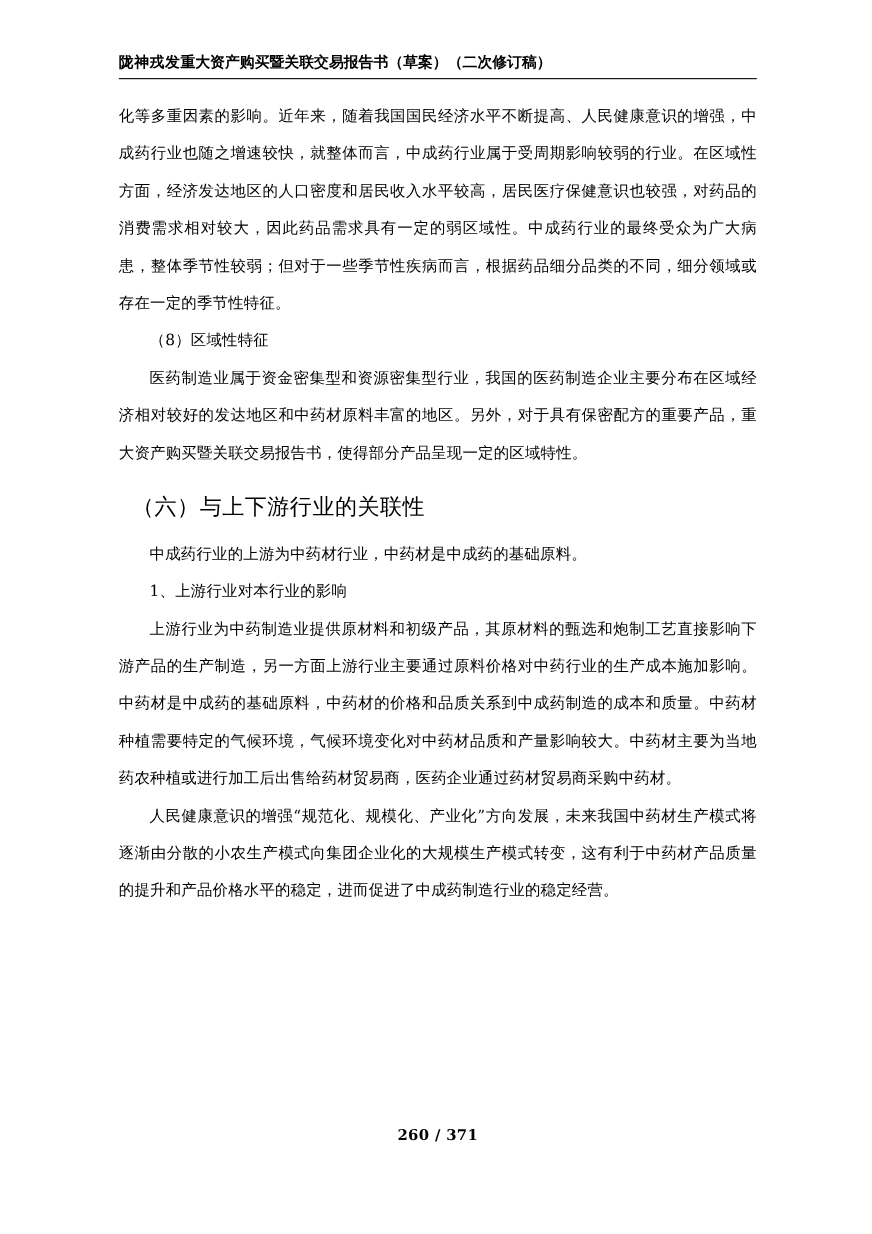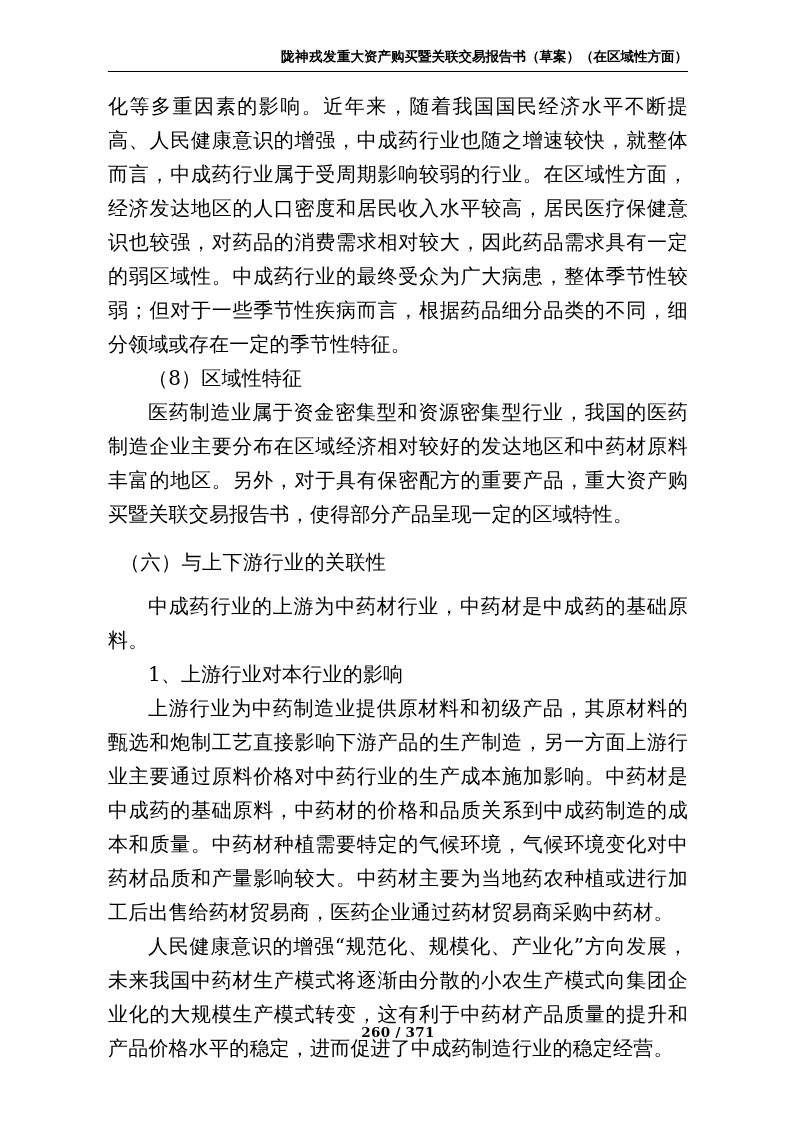--- a/index.html
+++ b/index.html
@@ -27,42 +27,42 @@
     background: #ffffff;
   }
   .content {
     position: absolute;
     left: 108px;
     top: 48px;
     width: 580px;
   }
   .header-row {
     display: flex;
-    justify-content: flex-end;
+    justify-content: flex-start;
     align-items: flex-end;
     font-size: 13.5px;
     font-weight: bold;
     color: #000;
     padding-bottom: 4px;
   }
   .header-left {
     letter-spacing: 0.5px;
     white-space: nowrap;
   }
   .header-right {
     letter-spacing: 0px;
     white-space: nowrap;
   }
   .header-rule {
     border-bottom: 1.6px solid #000;
     margin-top: 1px;
     margin-bottom: 17px;
   }
   p.body-text {
-    font-size: 20px;
+    font-size: 14px;
     line-height: 34px;
     color: #000;
     margin: 0 0 0 0;
     text-align: justify;
     text-justify: inter-ideograph;
     letter-spacing: 0.2px;
   }
   p.indent2 {
     text-indent: 2em;
   }
@@ -88,21 +88,21 @@
 </head>
 <body>
 
 <div class="page">
   <div class="sheet">
 
     <div class="content">
 
       <div class="header-row">
         <div class="header-left">陇神戎发</div>
-        <div class="header-right">重大资产购买暨关联交易报告书（草案）（在区域性方面）</div>
+        <div class="header-right">重大资产购买暨关联交易报告书（草案）（二次修订稿）</div>
       </div>
       <div class="header-rule"></div>
 
       <p class="body-text">化等多重因素的影响。近年来，随着我国国民经济水平不断提高、人民健康意识的增强，中成药行业也随之增速较快，就整体而言，中成药行业属于受周期影响较弱的行业。在区域性方面，经济发达地区的人口密度和居民收入水平较高，居民医疗保健意识也较强，对药品的消费需求相对较大，因此药品需求具有一定的弱区域性。中成药行业的最终受众为广大病患，整体季节性较弱；但对于一些季节性疾病而言，根据药品细分品类的不同，细分领域或存在一定的季节性特征。</p>
 
       <p class="body-text indent2">（8）区域性特征</p>
 
       <p class="body-text indent2">医药制造业属于资金密集型和资源密集型行业，我国的医药制造企业主要分布在区域经济相对较好的发达地区和中药材原料丰富的地区。另外，对于具有保密配方的重要产品，重大资产购买暨关联交易报告书，使得部分产品呈现一定的区域特性。</p>
 
       <h2 class="section-head">（六）与上下游行业的关联性</h2>

